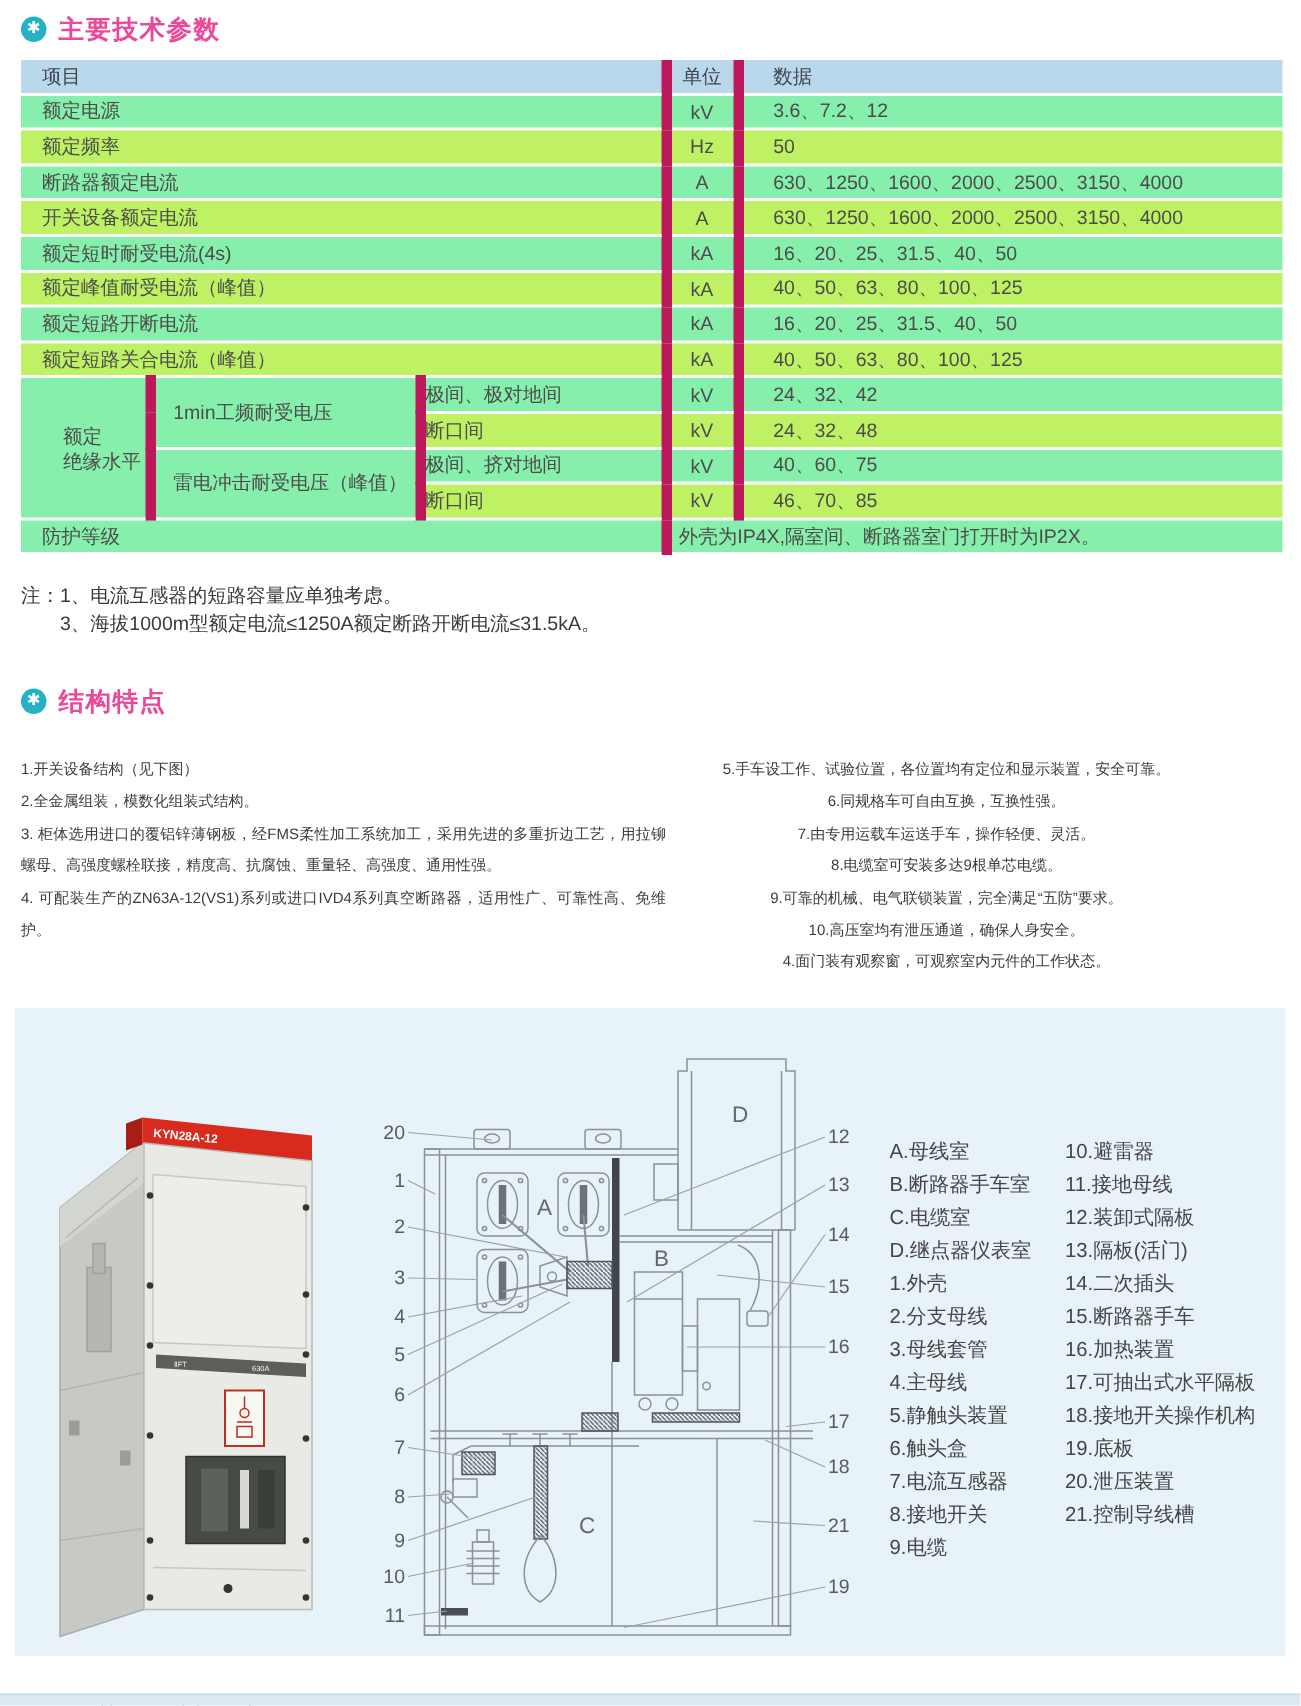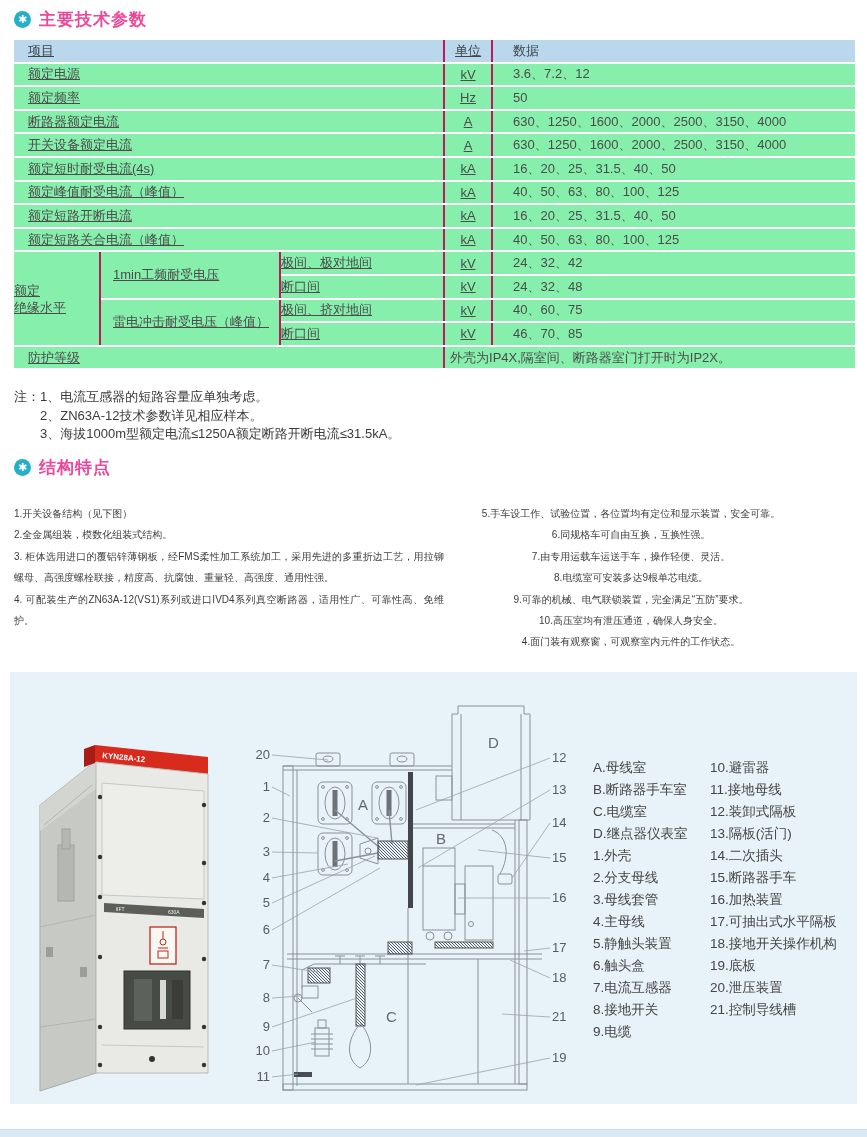--- a/index.html
+++ b/index.html
@@ -12,26 +12,26 @@
   .sec{position:absolute;left:14px;display:flex;align-items:center;gap:8px;}
   .sec-icon{width:17px;height:17px;border-radius:50%;background:#25b0c6;color:#fff;
     font-size:11px;line-height:17px;text-align:center;flex:0 0 17px;}
   .sec-title{font-size:17px;font-weight:bold;color:#ec4899;letter-spacing:1px;}
   #sec1{top:8px;}
   #sec2{top:456px;}
   
   .ptable{position:absolute;left:14px;top:40px;width:841px;border-collapse:collapse;
     table-layout:fixed;font-size:13px;color:#4c4c4c;}
   .ptable td{height:21.6px;padding:0;vertical-align:middle;border-bottom:2px solid #fff;}
-  .ptable .sep{border-right:2px solid #be185d;text-decoration:underline;}
+  .ptable .sep{border-right:7px solid #be185d;}
   .ptable tr.rH td{background:#b9d8ec;color:#3f454b;}
   .ptable tr.rL td{background:#86efac;}
-  .ptable tr.rD td{background:#86efac;}
+  .ptable tr.rD td{background:#bef264;}
   .ptable .it{padding-left:14px;text-align:left;}
-  .ptable .gc{padding-left:0;white-space:pre-line;line-height:17px;}
+  .ptable .gc{padding-left:28px;white-space:pre-line;line-height:17px;}
   .ptable .c2{padding-left:12px;}
   .ptable .c3{}
   .ptable .ut{text-align:center;}
   .ptable .dt{padding-left:20px;margin-top:14px;}
   .ptable .dt2{padding-left:5px;}
   
   .notes{position:absolute;left:14px;top:388px;display:flex;font-size:13px;color:#3a3a3a;line-height:18.5px;}
   .notes-label{flex:0 0 auto;}
   .notes-items div{margin:0;}
   
@@ -146,21 +146,20 @@
     <td colspan="3" class="it sep">防护等级</td>
     <td colspan="2" class="dt2">外壳为IP4X,隔室间、断路器室门打开时为IP2X。</td>
   </tr>
 </tbody>
   </table>
 
 <div class="notes">
   <span class="notes-label">注：</span>
   <div class="notes-items">
     <div>1、电流互感器的短路容量应单独考虑。</div>
-    <div>2、ZN63A-12技术参数详见相应样本。</div>
     <div>3、海拔1000m型额定电流≤1250A额定断路开断电流≤31.5kA。</div>
   </div>
 </div>
 
 <div class="sec" id="sec2">
   <span class="sec-icon">✱</span>
   <span class="sec-title">结构特点</span>
 </div>
 
 <div class="feat" id="feat-left">

